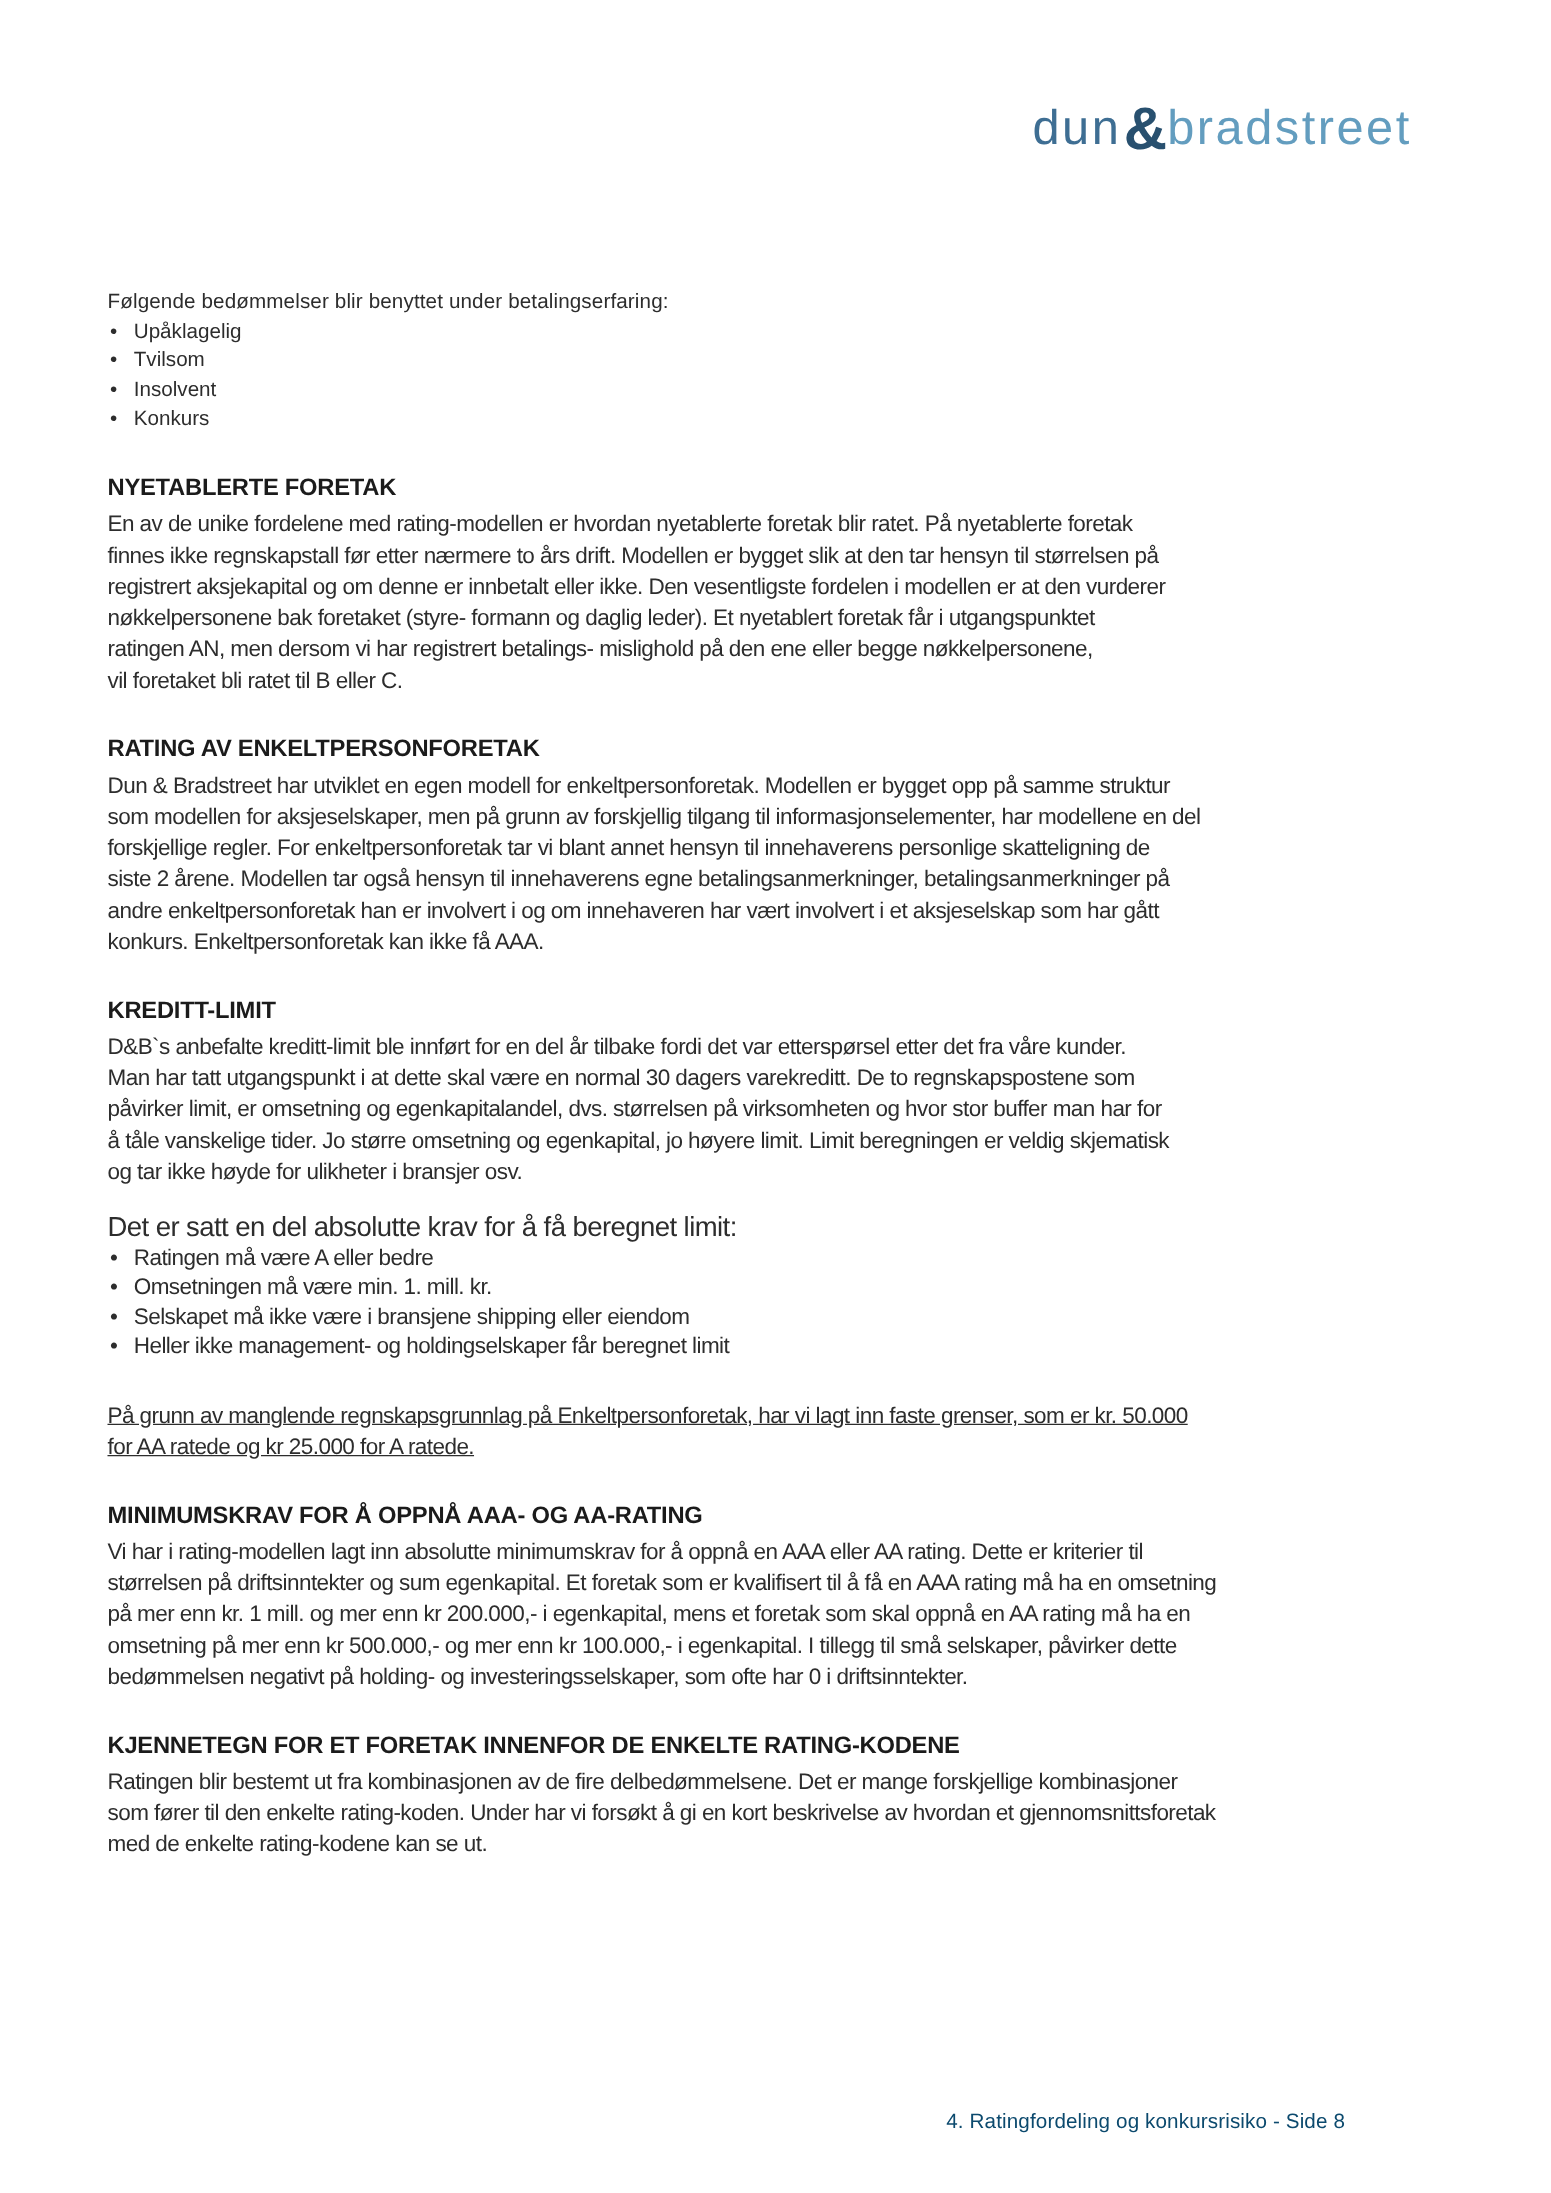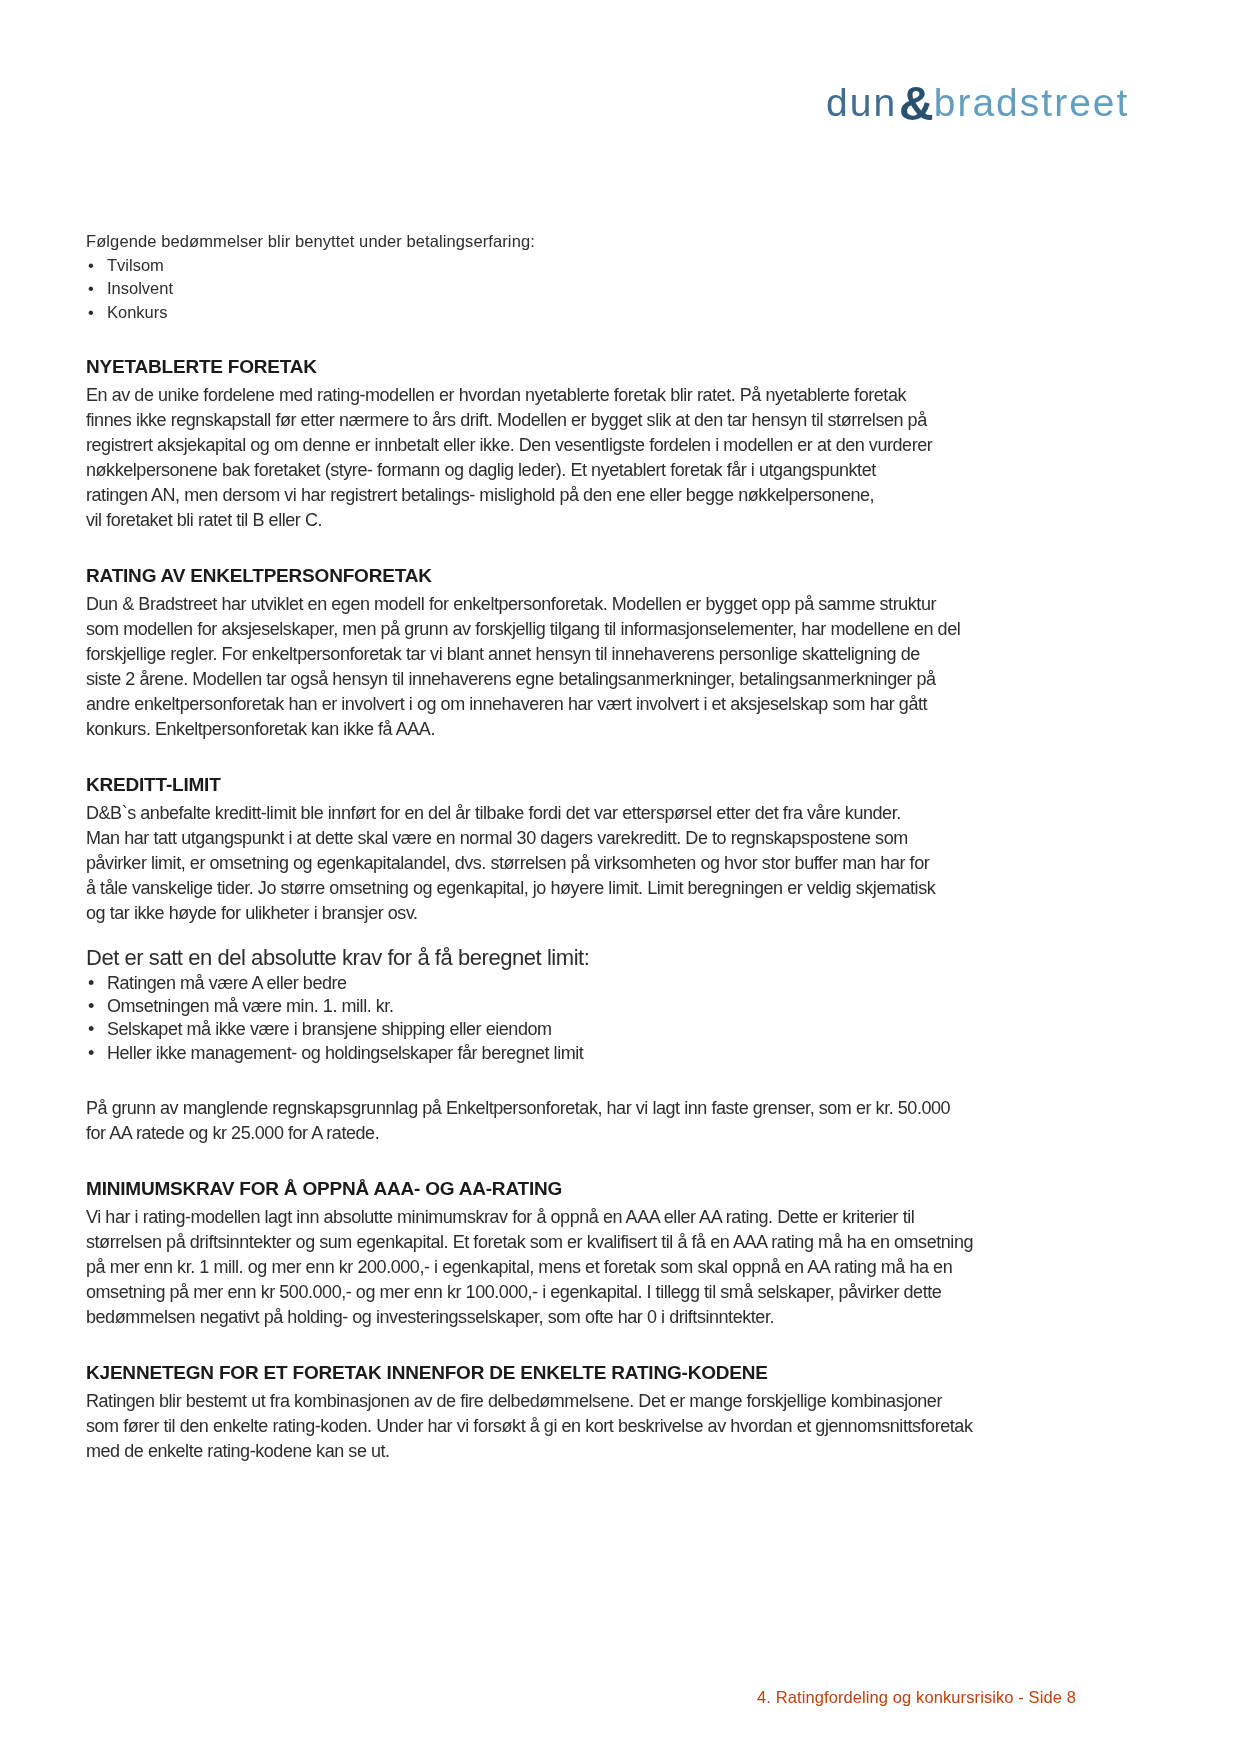--- a/index.html
+++ b/index.html
@@ -55,40 +55,41 @@
     margin:0;font-size:18px;line-height:25px;
     letter-spacing:-.45px;white-space:pre-line;color:#2d2d2d;
   }
   .krav-lead{
     margin:20px 0 0 0;font-size:22px;line-height:23.4px;letter-spacing:-.45px;
   }
   ul.bullets.krav{
     font-size:18px;letter-spacing:-.45px;margin-top:2px;
   }
   ul.bullets.krav li{line-height:23.4px;}
-  .grenser{margin-top:31px;}
+  .grenser{margin-top:31px;text-decoration:underline;}
   
   .footer{
     position:absolute;top:1688px;right:165px;
-    font-size:16.5px;color:#c2410c;letter-spacing:.1px;
+    font-size:16.5px;color:#0c4a6e;letter-spacing:.1px;
   }
 </style>
 </head>
 <body>
 
 <div class="page">
 
   <div class="logo">
     <span class="logo-dun">dun</span><span class="logo-amp">&amp;</span><span class="logo-bradstreet">bradstreet</span>
   </div>
 
   <div class="content">
 
     <p class="lead">Følgende bedømmelser blir benyttet under betalingserfaring:</p>
     <ul class="bullets">
+      <li>Upåklagelig</li>
       <li>Tvilsom</li>
       <li>Insolvent</li>
       <li>Konkurs</li>
     </ul>
 
     <h2 class="section-heading">NYETABLERTE FORETAK</h2>
     <p class="para">En av de unike fordelene med rating-modellen er hvordan nyetablerte foretak blir ratet. På nyetablerte foretak
 finnes ikke regnskapstall før etter nærmere to års drift. Modellen er bygget slik at den tar hensyn til størrelsen på
 registrert aksjekapital og om denne er innbetalt eller ikke. Den vesentligste fordelen i modellen er at den vurderer
 nøkkelpersonene bak foretaket (styre- formann og daglig leder). Et nyetablert foretak får i utgangspunktet

